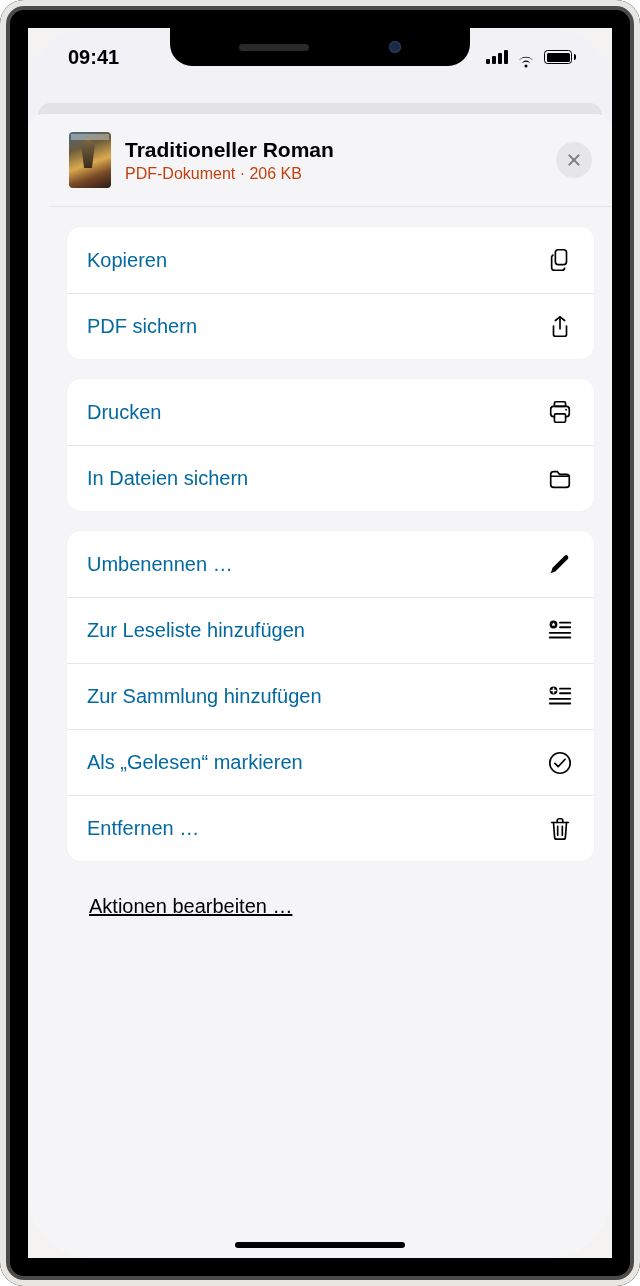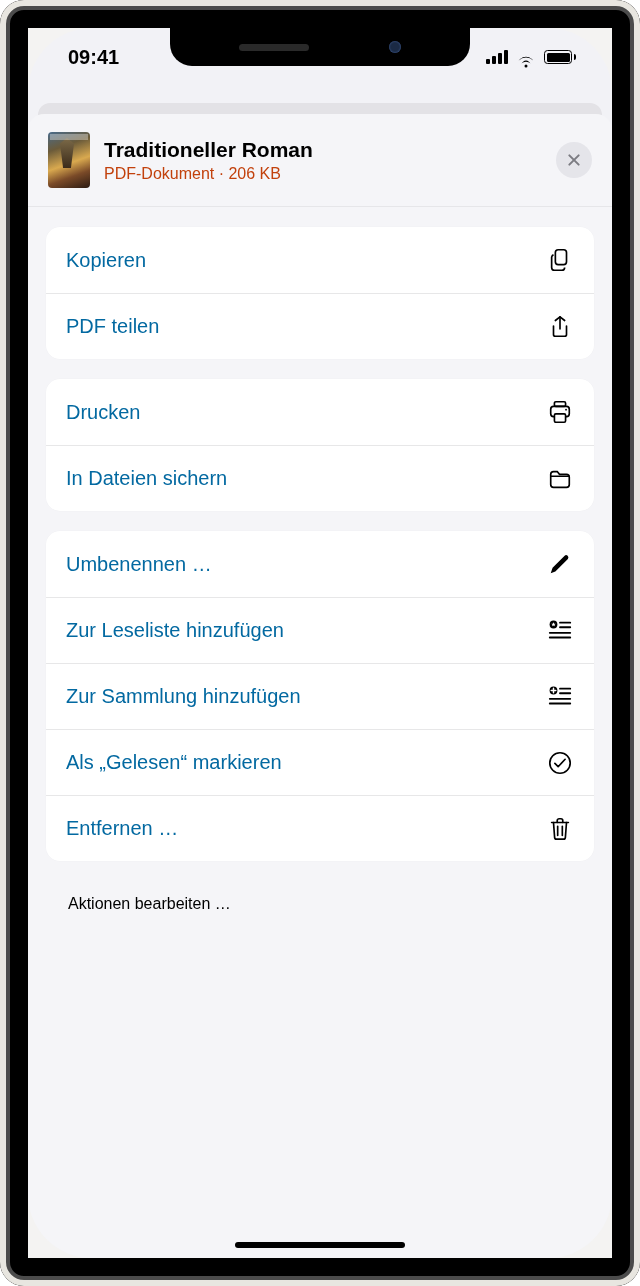--- a/index.html
+++ b/index.html
@@ -61,21 +61,21 @@
   .battery-body::after { content:""; position:absolute; left:1.5px; top:1.5px; bottom:1.5px; right:1.5px; background:#000; border-radius:1.5px; }
   .battery-tip { width:2.5px; height:6px; background:#000; border-radius:0 2px 2px 0; margin-left:1.5px; }
 
   .sheet-back {
     position:absolute; left:10px; right:10px; top:75px; height:12px;
     background:#e3e2e6; border-top-left-radius:14px; border-top-right-radius:14px;
   }
   .sheet {
     position:absolute; left:0; right:0; top:86px; bottom:0;
     background:#f5f5f8;
-    border-top-left-radius:16px; border-top-right-radius:16px;
+    border-top-left-radius:16px; border-top-right-radius:16px;padding-left:21px;
   }
 
   .sheet-header {
     display:flex; align-items:center; gap:14px;
     padding:18px 20px 18px 20px;
     border-bottom:1px solid rgba(0,0,0,0.06);
   }
   .thumb {
     width:42px; height:56px; border-radius:4px; overflow:hidden;
     background:linear-gradient(160deg,#4a6b8a 0%, #6b5b3a 28%, #d9a94f 55%, #7a4a28 75%, #2b1a12 100%);
@@ -110,22 +110,23 @@
     display:flex; align-items:center; justify-content:space-between;
     padding: 0 20px;
     height:66px;
     font-size:20px; color:#0369a1;
   }
   .row + .row { border-top:1px solid rgba(60,60,67,0.12); }
   .row .icon { width:28px; height:28px; display:flex; align-items:center; justify-content:center; flex:0 0 auto; }
   .row svg { width:26px; height:26px; }
   .standalone-row {
     padding:14px 22px 0 22px;
-    font-size:16px; color:#000;
+    font-size:20px; color:#000;
     height:60px;
+    text-decoration:underline;
   }
 
   .home-indicator{
     position:absolute; bottom:10px; left:50%; transform:translateX(-50%);
     width:170px; height:6px; background:#000; border-radius:4px;
   }
 </style>
 </head>
 <body>
 
@@ -177,21 +178,21 @@
           <div class="row">
             <span>Kopieren</span>
             <span class="icon">
               <svg viewBox="0 0 28 28" fill="none" stroke="#000" stroke-width="1.8">
                 <rect x="9" y="3" width="12" height="16" rx="3"></rect>
                 <path d="M7 8.5A3 3 0 0 0 5 11v11a3 3 0 0 0 3 3h8a3 3 0 0 0 3-3"></path>
               </svg>
             </span>
           </div>
           <div class="row">
-            <span>PDF teilen</span>
+            <span>PDF sichern</span>
             <span class="icon">
               <svg viewBox="0 0 28 28" fill="none" stroke="#000" stroke-width="1.8" stroke-linecap="round" stroke-linejoin="round">
                 <path d="M14 3v13"></path>
                   <path d="M9 7l5-4 5 4"></path>
                 <path d="M7 13v9a2 2 0 0 0 2 2h10a2 2 0 0 0 2-2v-9"></path>
               </svg>
             </span>
           </div>
         </div>
 

